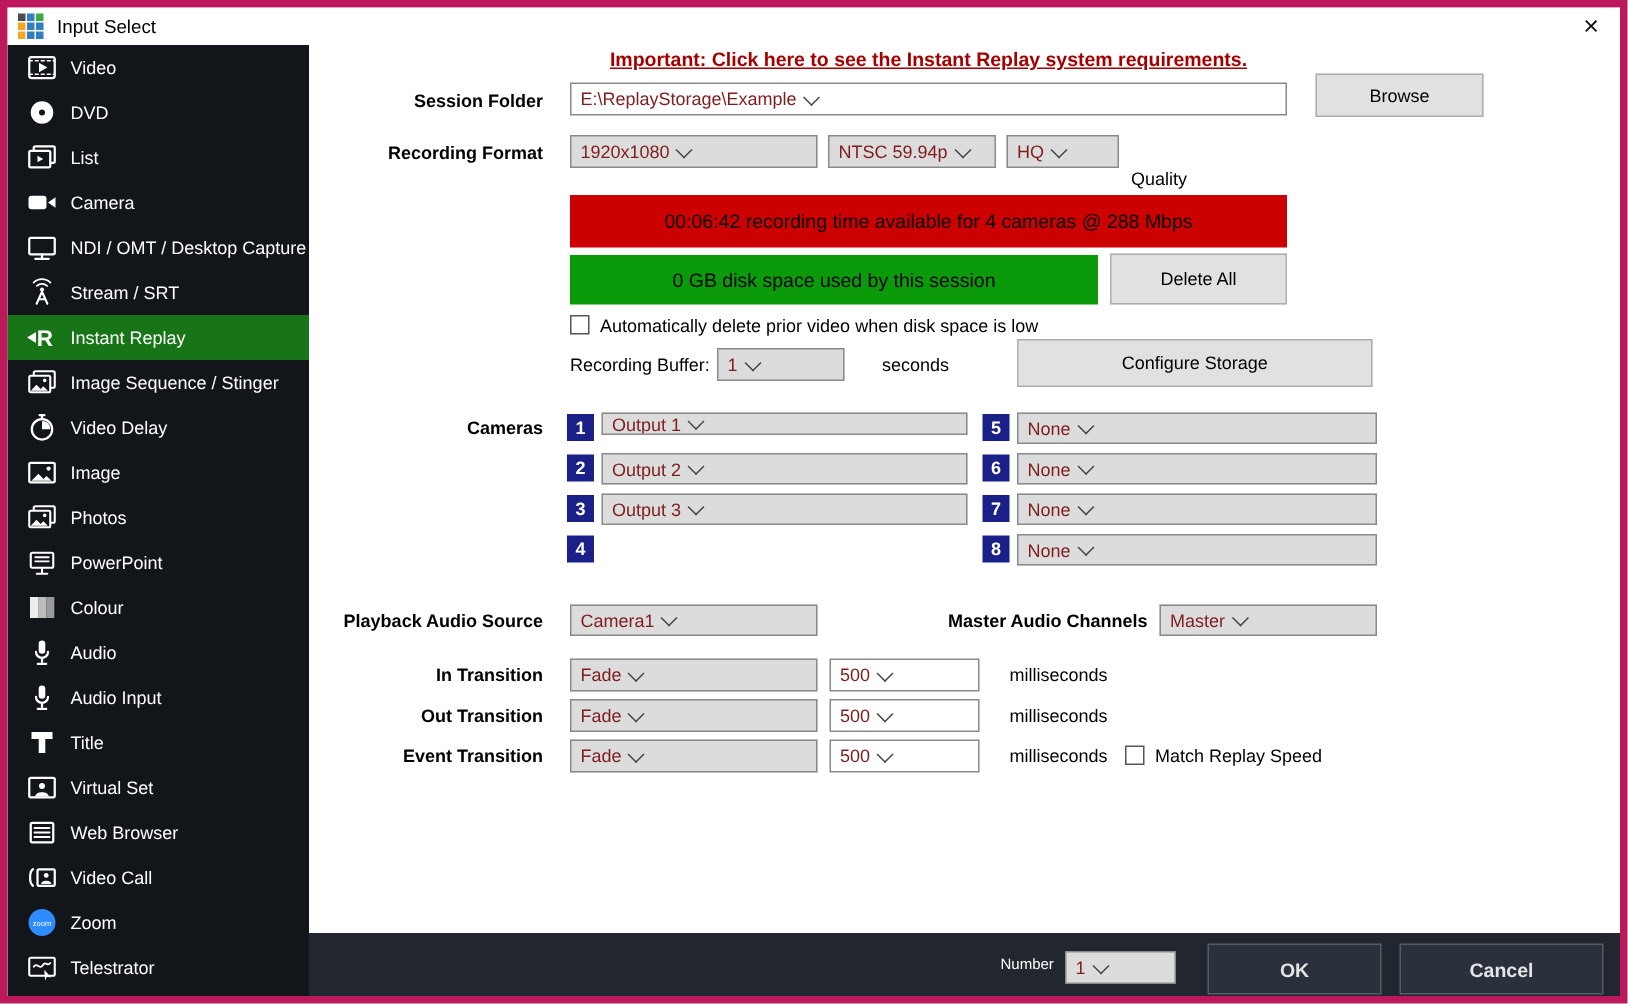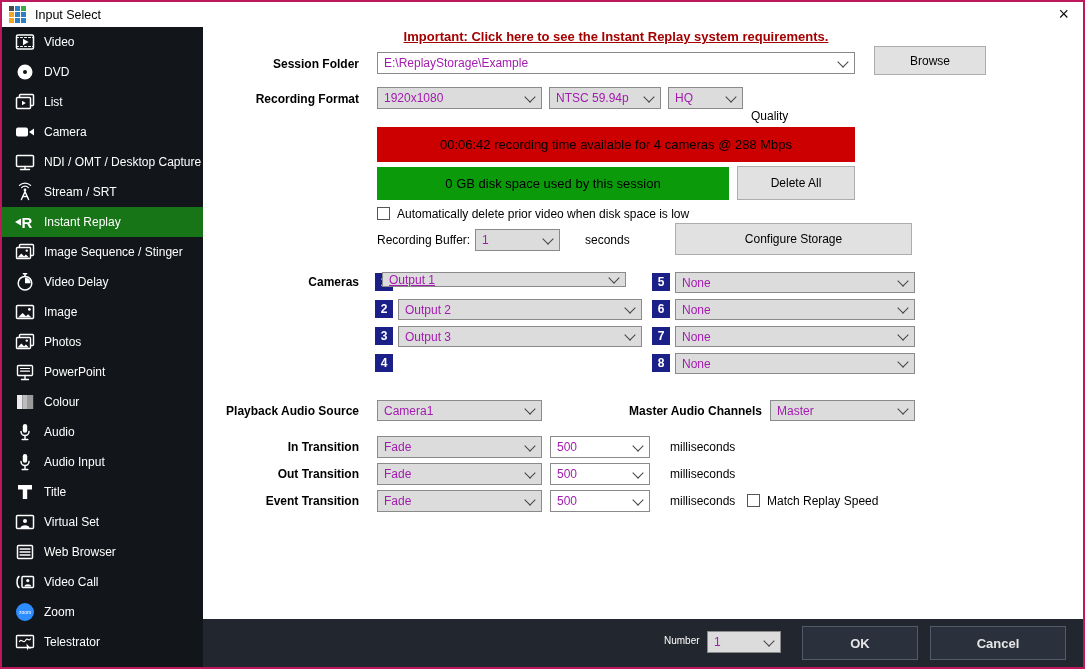--- a/index.html
+++ b/index.html
@@ -1,29 +1,29 @@
 <!DOCTYPE html>
 <html style="--banner-red: #cc0000; --banner-green: #0a9a0a; --link-red: #a40000; --badge-navy: #1b2089; --sidebar-selected: #177517; --footer-bg: #22262e; --zoom-blue: #2d8cff;"><head>
 <meta charset="utf-8">
 <style>
   html,body{margin:0;padding:0;background:#9a9a9a;font-family:"Liberation Sans",sans-serif;}
-  #window{position:relative;width:1085px;height:669px;background:#fff;border:2px solid #be185d;box-sizing:border-box;overflow:hidden;}
+  #window{position:relative;width:1085px;height:669px;background:#fff;border:5px solid #be185d;box-sizing:border-box;overflow:hidden;}
   .titlebar{position:absolute;left:0;top:0;width:100%;height:25px;background:#fff;display:flex;align-items:center;}
   .app-icon{display:grid;grid-template-columns:repeat(3,5px);grid-auto-rows:5px;gap:1px;margin-left:7px;}
   .app-icon i{display:block;}
   .win-title{margin-left:9px;font-size:12.5px;color:#000;}
   .close{position:absolute;right:14px;top:0;font-size:18px;color:#111;cursor:pointer;line-height:24px;font-weight:400;}
   .sidebar{position:absolute;left:0;top:25px;width:201px;height:644px;background:#12151a;}
   .side-item{display:flex;align-items:center;height:30px;padding-left:8px;color:#fff;font-size:12px;cursor:pointer;white-space:nowrap;}
   .side-item .icon{width:30px;display:flex;justify-content:center;flex:none;}
   .side-item.selected{background:var(--sidebar-selected,#177517);}
   .side-item .lbl{margin-left:4px;}
   .si{display:block;}
   .footerbar{position:absolute;left:201px;top:617px;width:884px;height:52px;background:var(--footer-bg,#22262e);}
-  .combo{position:absolute;box-sizing:border-box;display:flex;align-items:center;justify-content:space-between;padding:0 5px 0 6px;font-size:12px;color:#a21caf;cursor:pointer;overflow:hidden;}
+  .combo{position:absolute;box-sizing:border-box;display:flex;align-items:center;justify-content:flex-start;padding:0 5px 0 6px;font-size:12px;color:#7f1d1d;cursor:pointer;overflow:hidden;}
   .combo.gray{background:#dcdcdc;border:1px solid #8a8a8a;}
   .combo.white{background:#fff;border:1px solid #8a8a8a;}
   .chv{width:7px;height:7px;border-right:1.6px solid #444;border-bottom:1.6px solid #444;transform:rotate(45deg);flex:none;margin:-3px 2px 0 6px;}
   .btn{position:absolute;box-sizing:border-box;background:#e1e1e1;border:1px solid #adadad;font-size:12px;color:#000;display:flex;align-items:center;justify-content:center;cursor:pointer;font-family:inherit;}
   .label-b{position:absolute;font-size:12px;font-weight:bold;color:#000;text-align:right;}
   .label-r{position:absolute;font-size:12px;color:#000;}
   .banner{position:absolute;display:flex;align-items:center;justify-content:center;color:#000000;font-weight:normal;font-size:13px;box-sizing:border-box;}
   .banner.red{background:var(--banner-red,#cc0000);}
   .banner.green{background:var(--banner-green,#0a9a0a);}
   .checkbox{position:absolute;width:13px;height:13px;background:#fff;border:1px solid #555;box-sizing:border-box;cursor:pointer;}
@@ -294,21 +294,21 @@
   <div class="combo gray" style="left:473px;top:227px;width:85px;height:22px;">
     <span>1</span>
       <span class="chv"></span>
   </div>
   <span class="label-r" style="left:583px;top:231px;">seconds</span>
   <button class="btn" style="left:673px;top:221px;width:237px;height:32px;">Configure Storage</button>
 
   <span class="label-b" style="left:180px;top:273px;width:177px;">Cameras</span>
 
   <span class="badge" style="left:373px;top:271px;">1</span>
-  <div class="combo gray" style="left:380px;top:270px;width:244px;height:15px;text-decoration:underline;">
+  <div class="combo gray" style="left:396px;top:270px;width:244px;height:15px;">
     <span>Output 1</span>
       <span class="chv"></span>
   </div>
   <span class="badge" style="left:650px;top:271px;">5</span>
   <div class="combo gray" style="left:673px;top:270px;width:240px;height:21px;">
     <span>None</span>
       <span class="chv"></span>
   </div>
 
   <span class="badge" style="left:373px;top:298px;">2</span>

